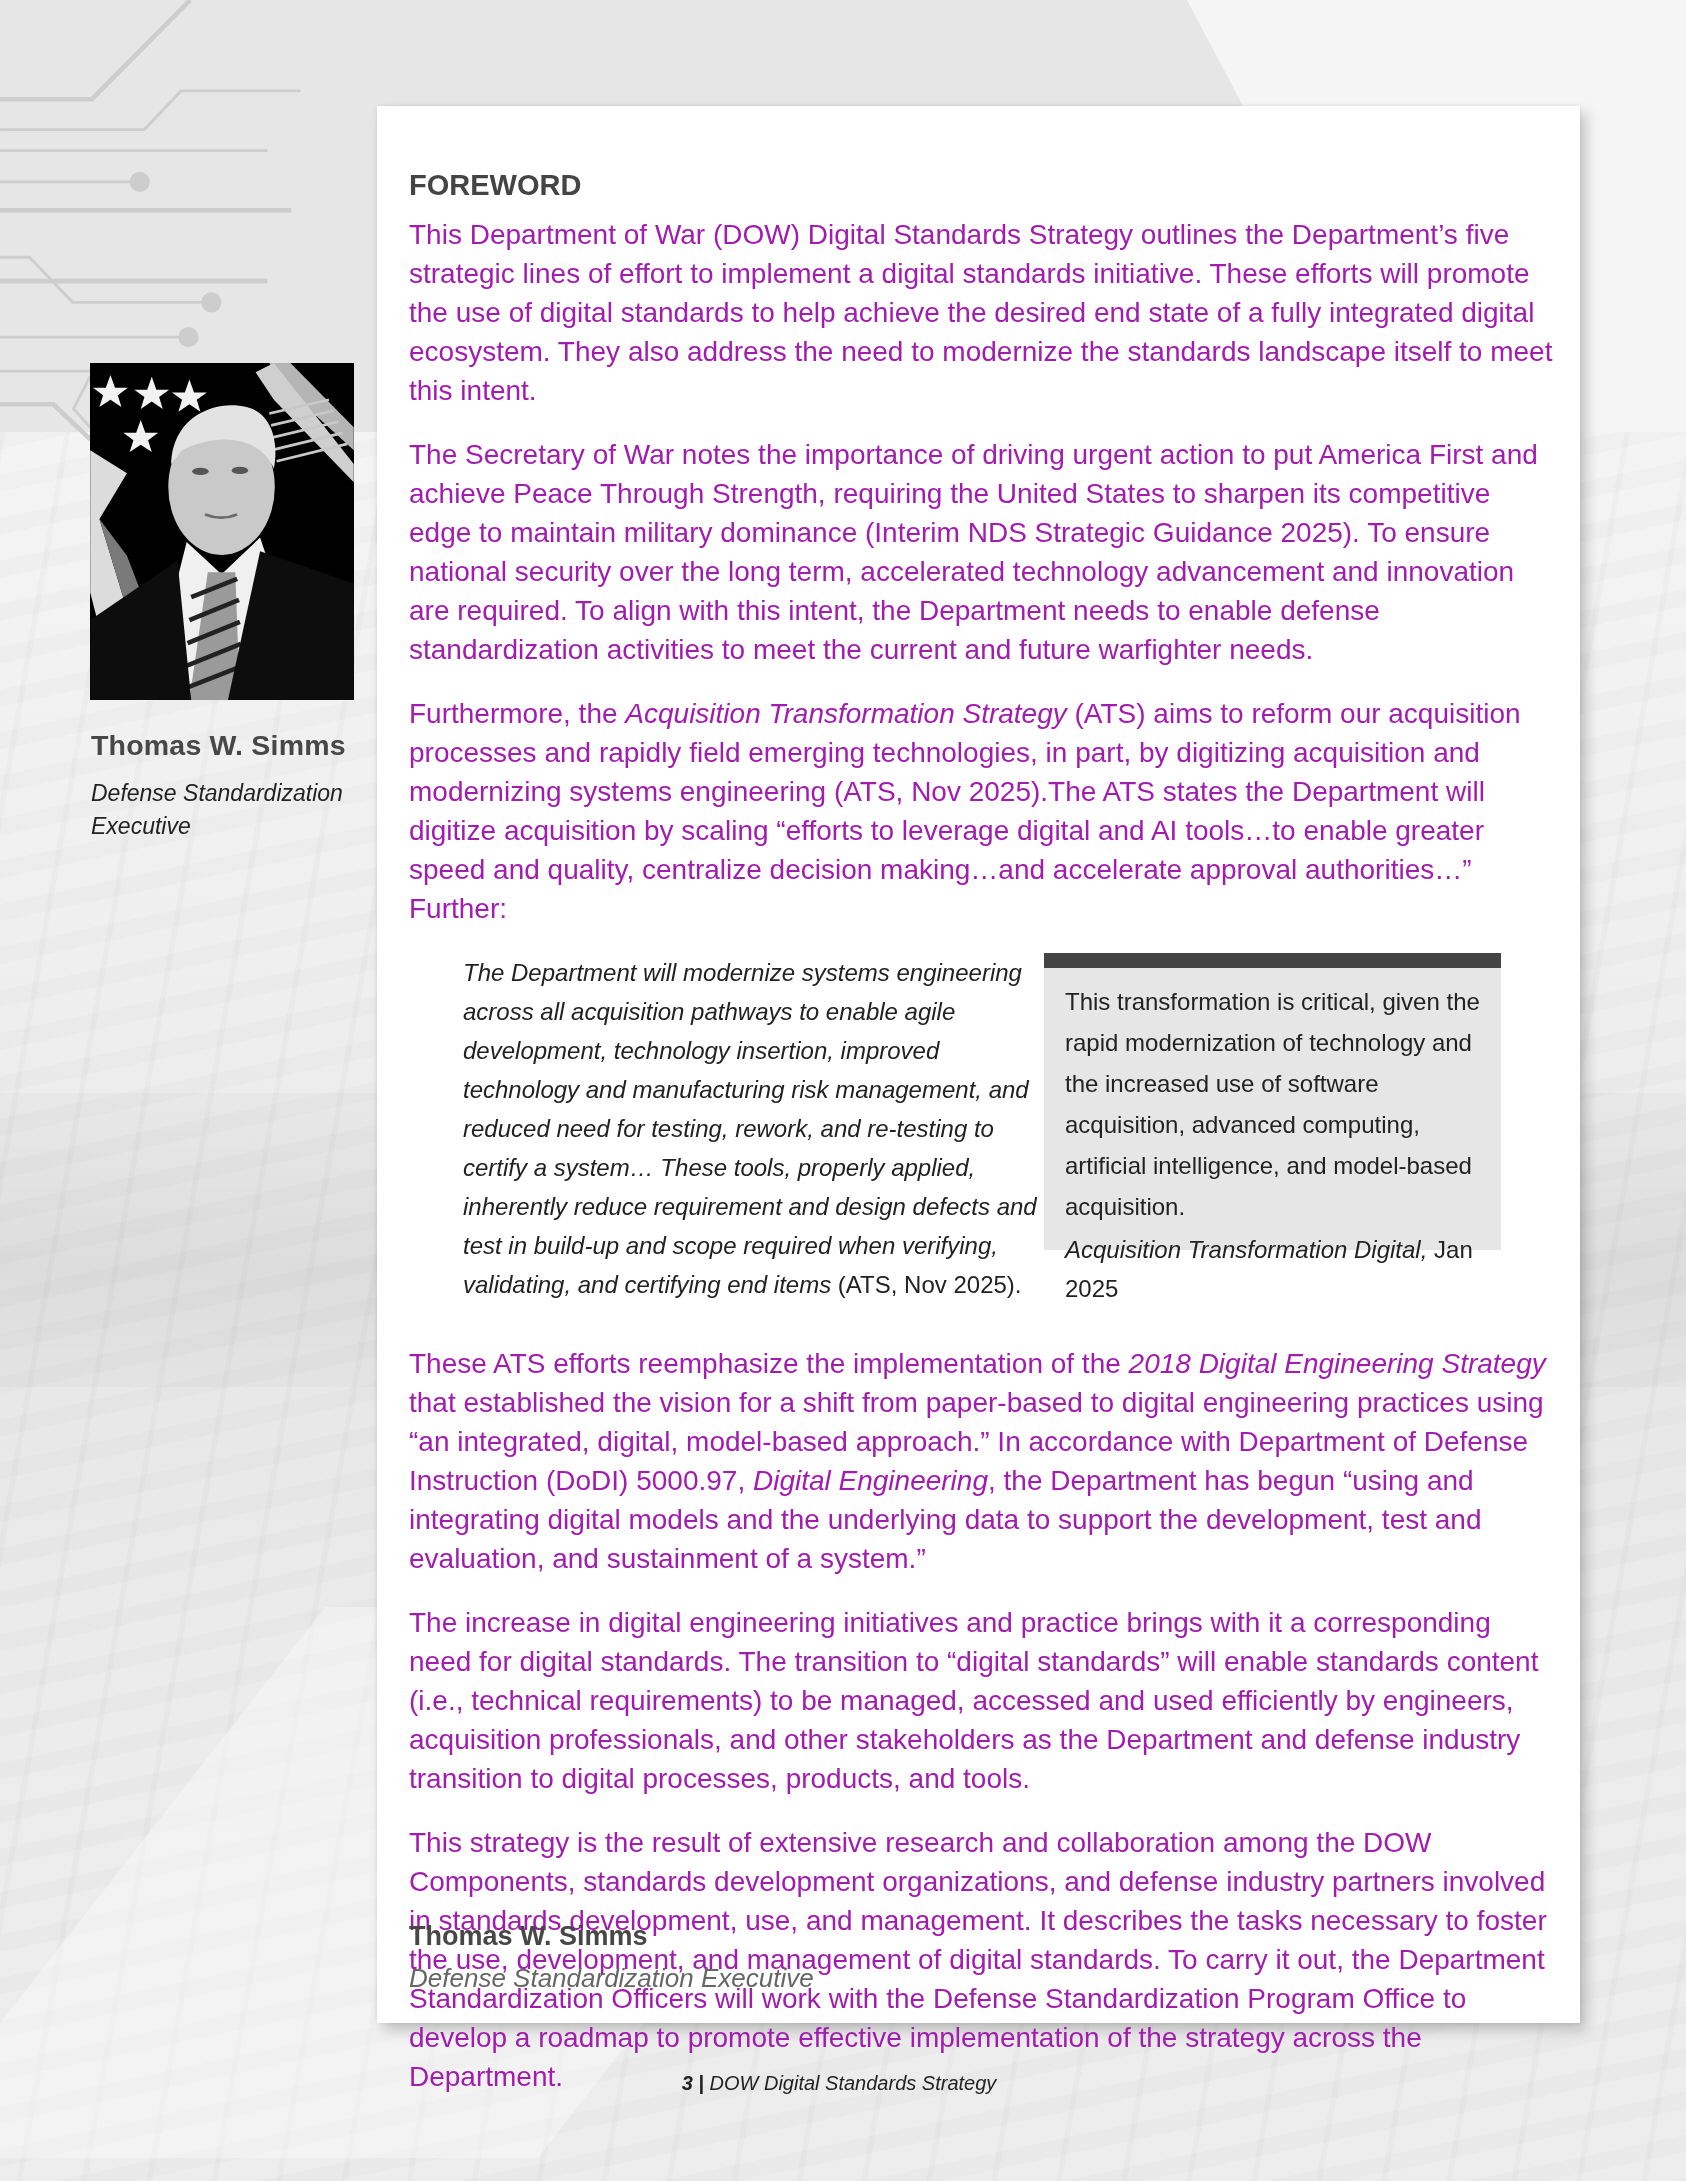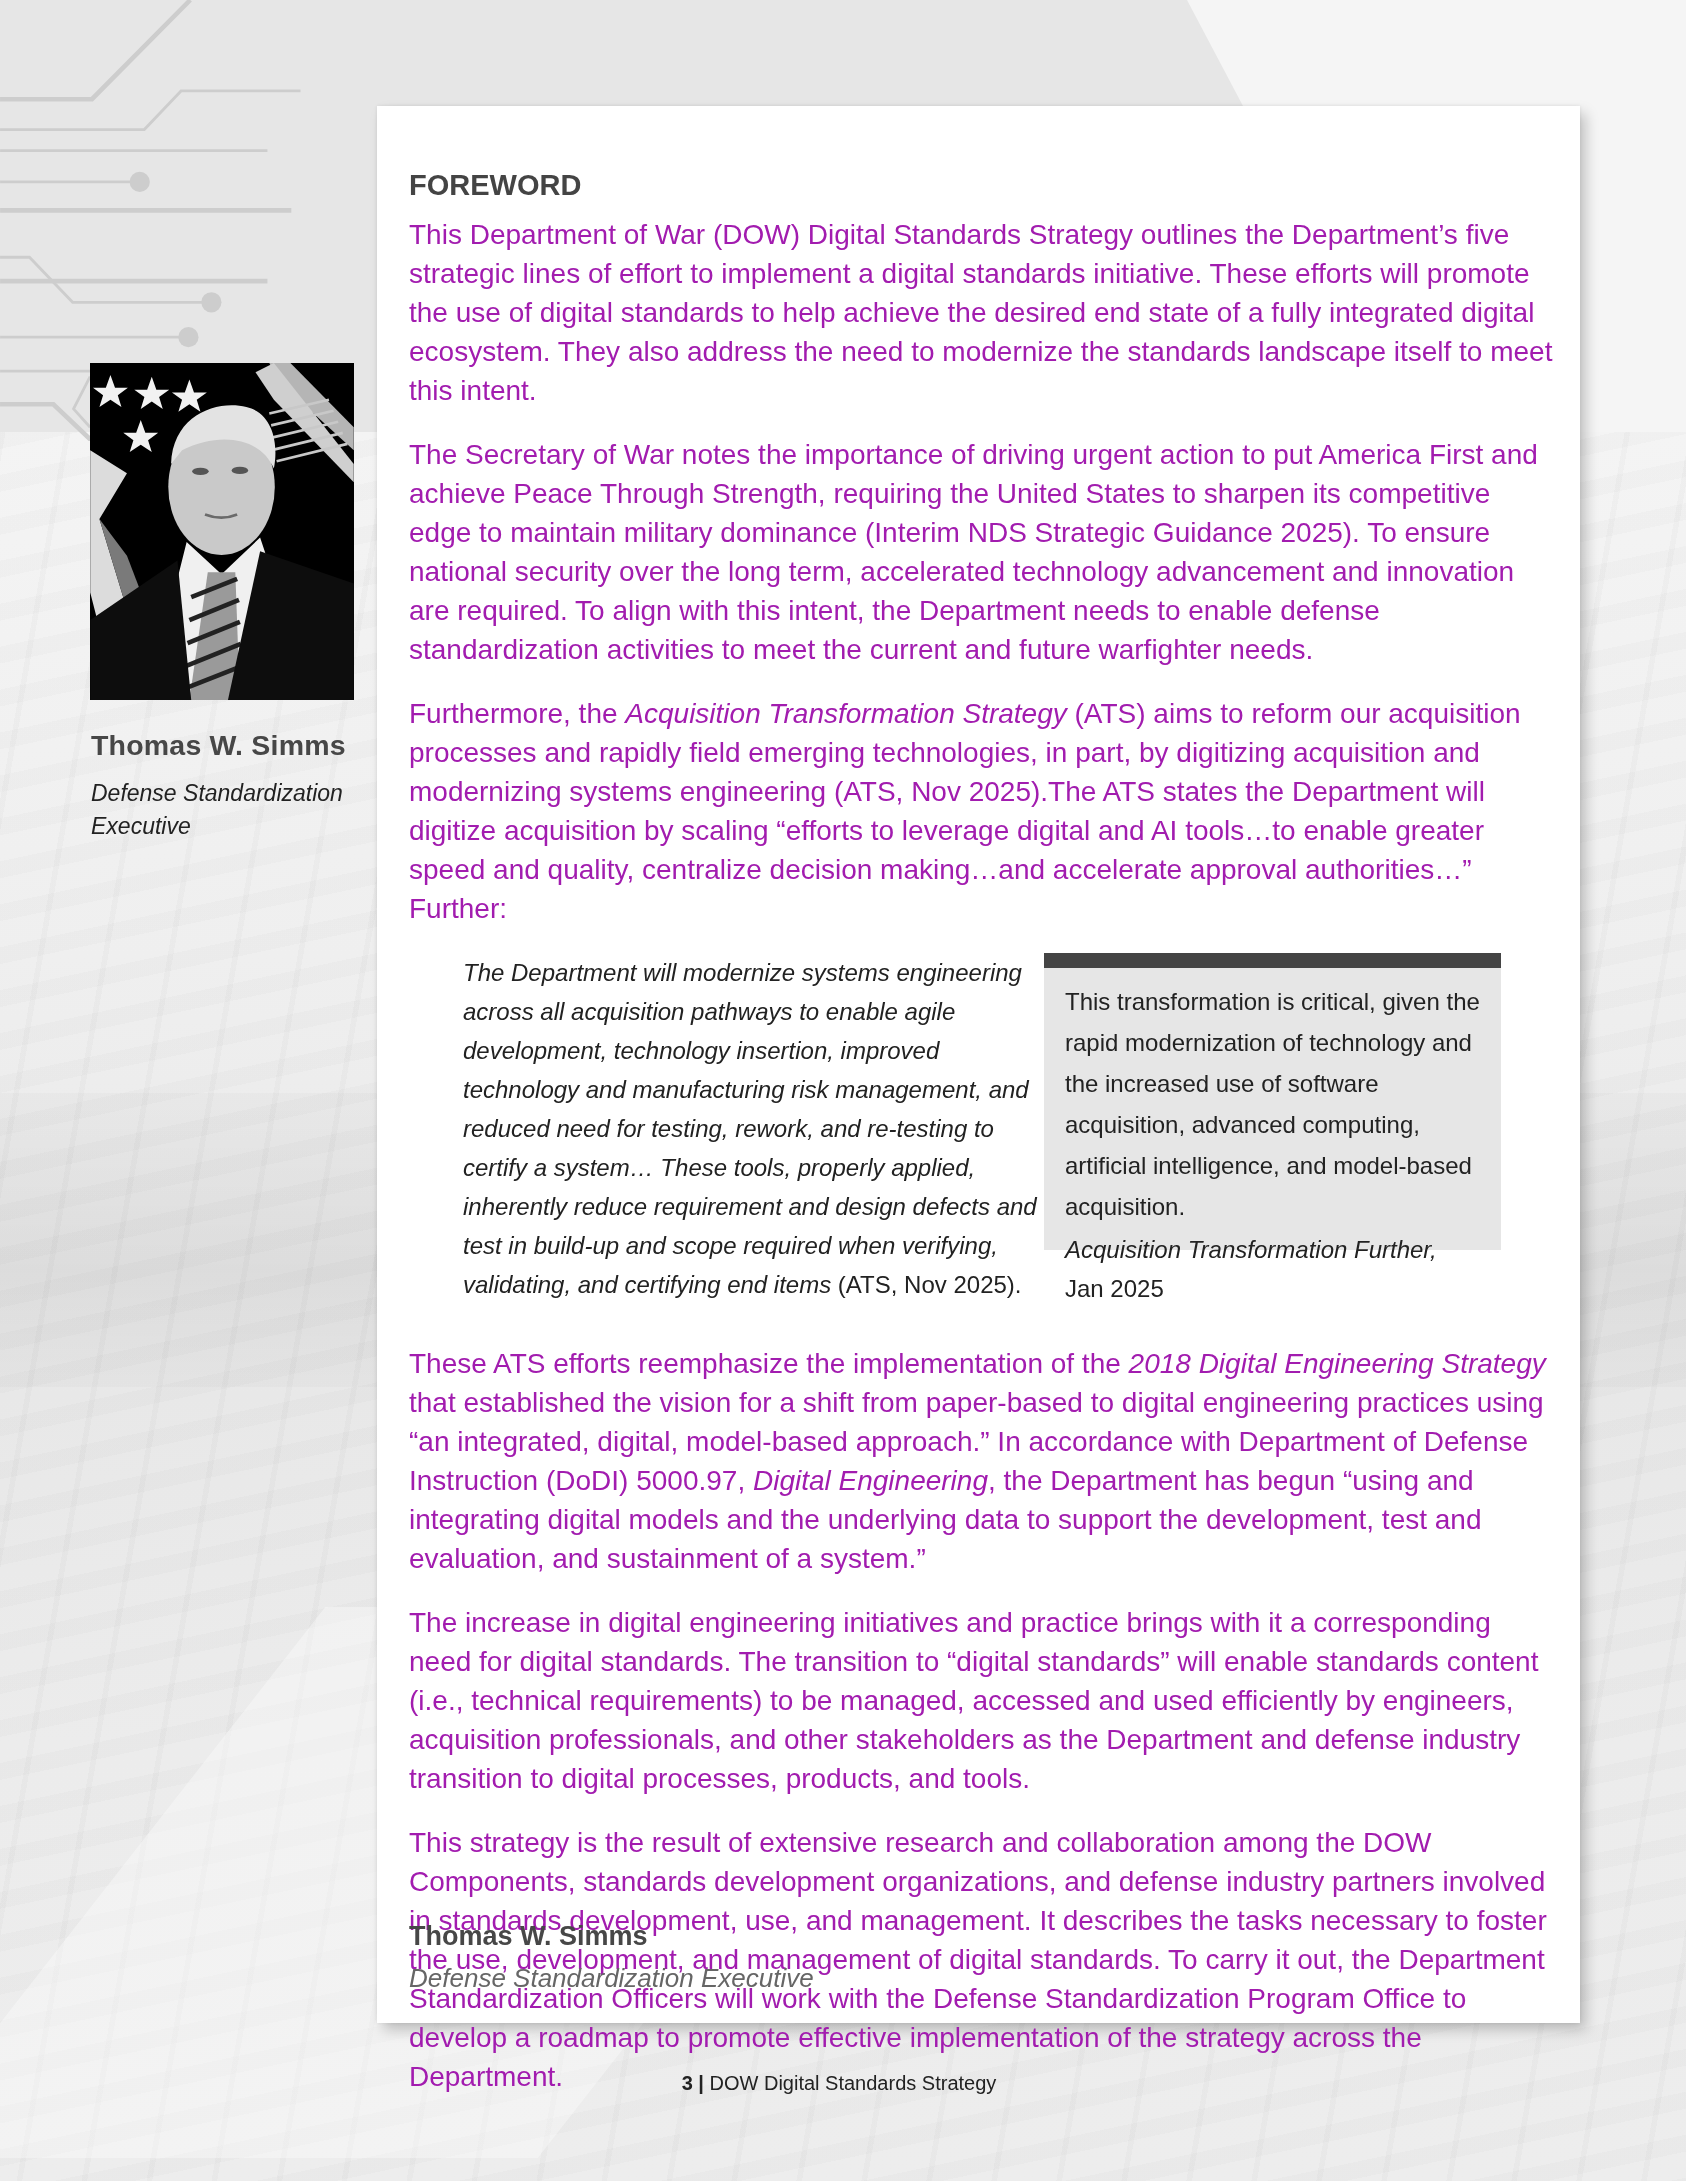--- a/index.html
+++ b/index.html
@@ -89,21 +89,21 @@
   .sign-name {
     position: absolute; left: 32px; top: 1815px;
     font-size: 27px; font-weight: 700; color: #474747;
   }
   .sign-title {
     position: absolute; left: 32px; top: 1857px;
     font-size: 26px; font-style: italic; color: #666;
   }
   .footer {
     position: absolute; left: 0; width: 1678px; top: 2072px; text-align: center;
-    font-size: 20px; color: #222;
+    font-size: 20px; color: #222; font-style: italic;
   }
   .footer b { font-weight: 700; }
 </style>
 </head>
 <body>
 
 <div class="bg-top"></div>
 <div class="bg-top-right"></div>
 <div class="bg-aerial"></div>
 
@@ -184,21 +184,21 @@
     <p class="body">The Secretary of War notes the importance of driving urgent action to put America First and achieve Peace Through Strength, requiring the United States to sharpen its competitive edge to maintain military dominance (Interim NDS Strategic Guidance 2025). To ensure national security over the long term, accelerated technology advancement and innovation are required. To align with this intent, the Department needs to enable defense standardization activities to meet the current and future warfighter needs.</p>
     <p class="body"><span>Furthermore, the </span><i>Acquisition Transformation Strategy</i><span> (ATS) aims to reform our acquisition processes and rapidly field emerging technologies, in part, by digitizing acquisition and modernizing systems engineering (ATS, Nov 2025).The ATS states the Department will digitize acquisition by scaling “efforts to leverage digital and AI tools…to enable greater speed and quality, centralize decision making…and accelerate approval authorities…” Further:</span></p>
 
     <div class="quote-row">
       <p class="quote"><span>The Department will modernize systems engineering across all acquisition pathways to enable agile development, technology insertion, improved technology and manufacturing risk management, and reduced need for testing, rework, and re-testing to certify a system… These tools, properly applied, inherently reduce requirement and design defects and test in build-up and scope required when verifying, validating, and certifying end items</span><span class="norm"> (ATS, Nov 2025).</span></p>
 
       <div class="callout">
         <div class="callout-bar"></div>
         <div class="callout-body">
           <div>This transformation is critical, given the rapid modernization of technology and the increased use of software acquisition, advanced computing, artificial intelligence, and model-based acquisition.</div>
-          <div class="callout-cite"><i>Acquisition Transformation Further,</i><span> Jan 2025</span></div>
+          <div class="callout-cite"><i>Acquisition Transformation Digital,</i><span> Jan 2025</span></div>
         </div>
       </div>
     </div>
 
     <p class="body"><span>These ATS efforts reemphasize the implementation of the </span><i>2018 Digital Engineering Strategy</i><span> that established the vision for a shift from paper-based to digital engineering practices using “an integrated, digital, model-based approach.” In accordance with Department of Defense Instruction (DoDI) 5000.97, </span><i>Digital Engineering</i><span>, the Department has begun “using and integrating digital models and the underlying data to support the development, test and evaluation, and sustainment of a system.”</span></p>
     <p class="body">The increase in digital engineering initiatives and practice brings with it a corresponding need for digital standards. The transition to “digital standards” will enable standards content (i.e., technical requirements) to be managed, accessed and used efficiently by engineers, acquisition professionals, and other stakeholders as the Department and defense industry transition to digital processes, products, and tools.</p>
     <p class="body">This strategy is the result of extensive research and collaboration among the DOW Components, standards development organizations, and defense industry partners involved in standards development, use, and management. It describes the tasks necessary to foster the use, development, and management of digital standards. To carry it out, the Department Standardization Officers will work with the Defense Standardization Program Office to develop a roadmap to promote effective implementation of the strategy across the Department.</p>
   </div>
 
   <div class="sign-name">Thomas W. Simms</div>

